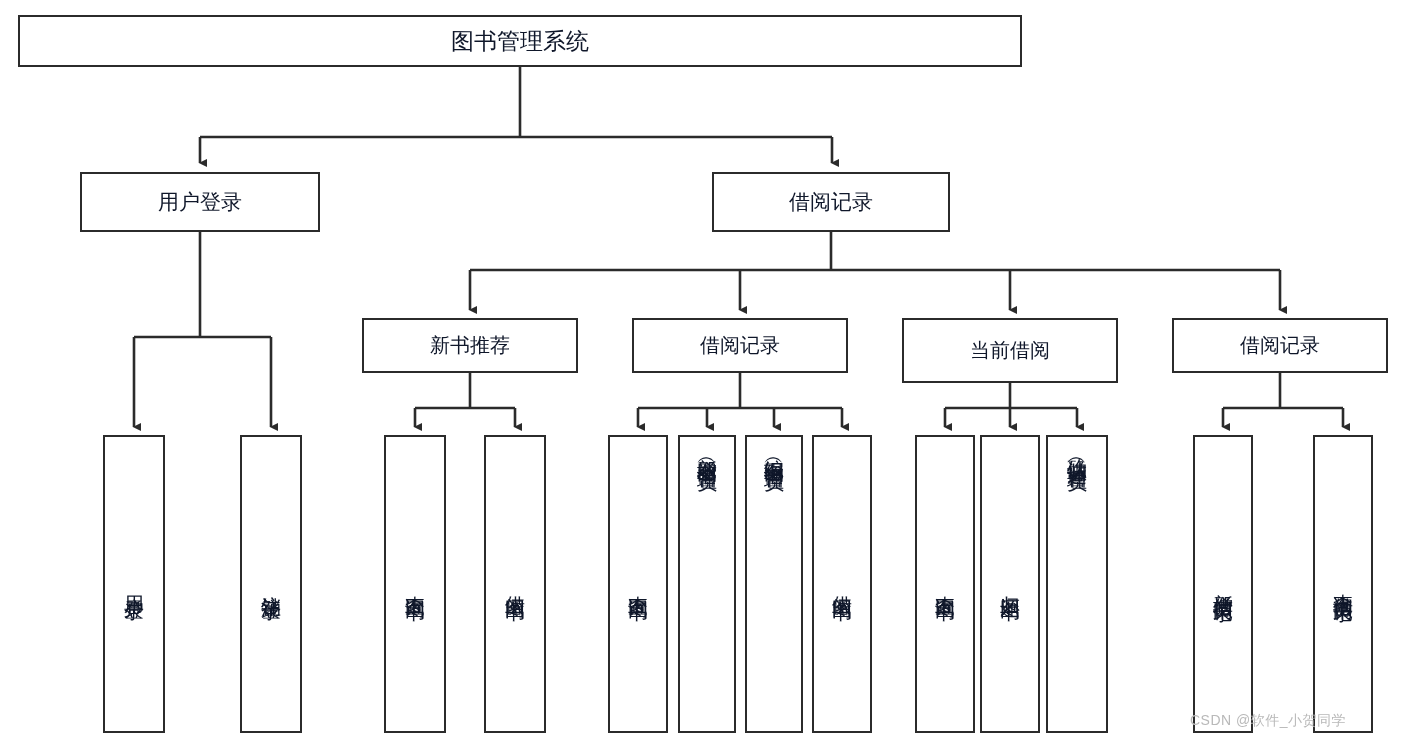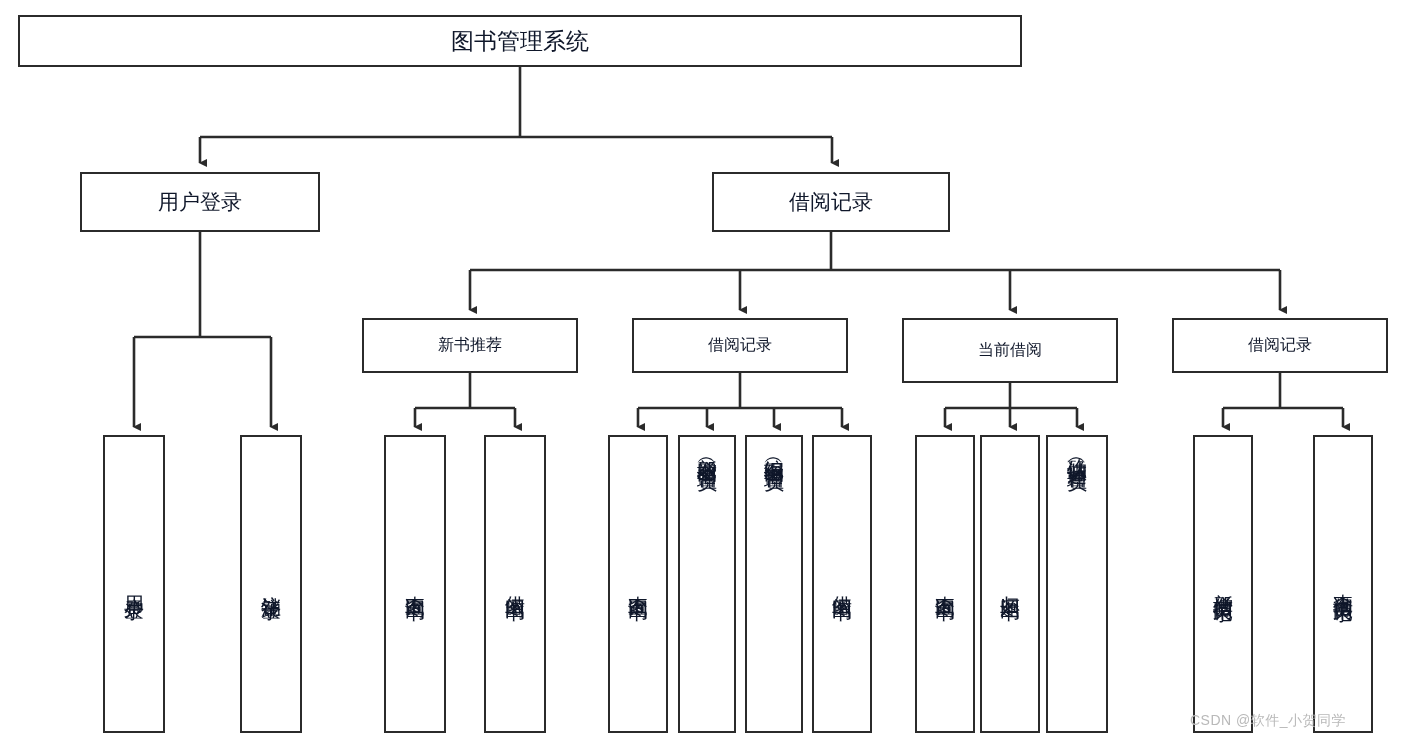--- a/index.html
+++ b/index.html
@@ -36,21 +36,21 @@
     color: #0f172a;
     z-index: 2;
   }
   .node.root {
     font-size: 23px;
   }
   .node.level1 {
     font-size: 21px;
   }
   .node.level2 {
-    font-size: 16px;
+    font-size: 20px;
     font-family: Liberation Serif, serif;
   }
   .node.leaf {
     font-size: 20px;
     align-items: center;
     justify-content: center;
     padding: 6px 0;
   }
   .node.leaf .vtext {
     writing-mode: vertical-rl;

